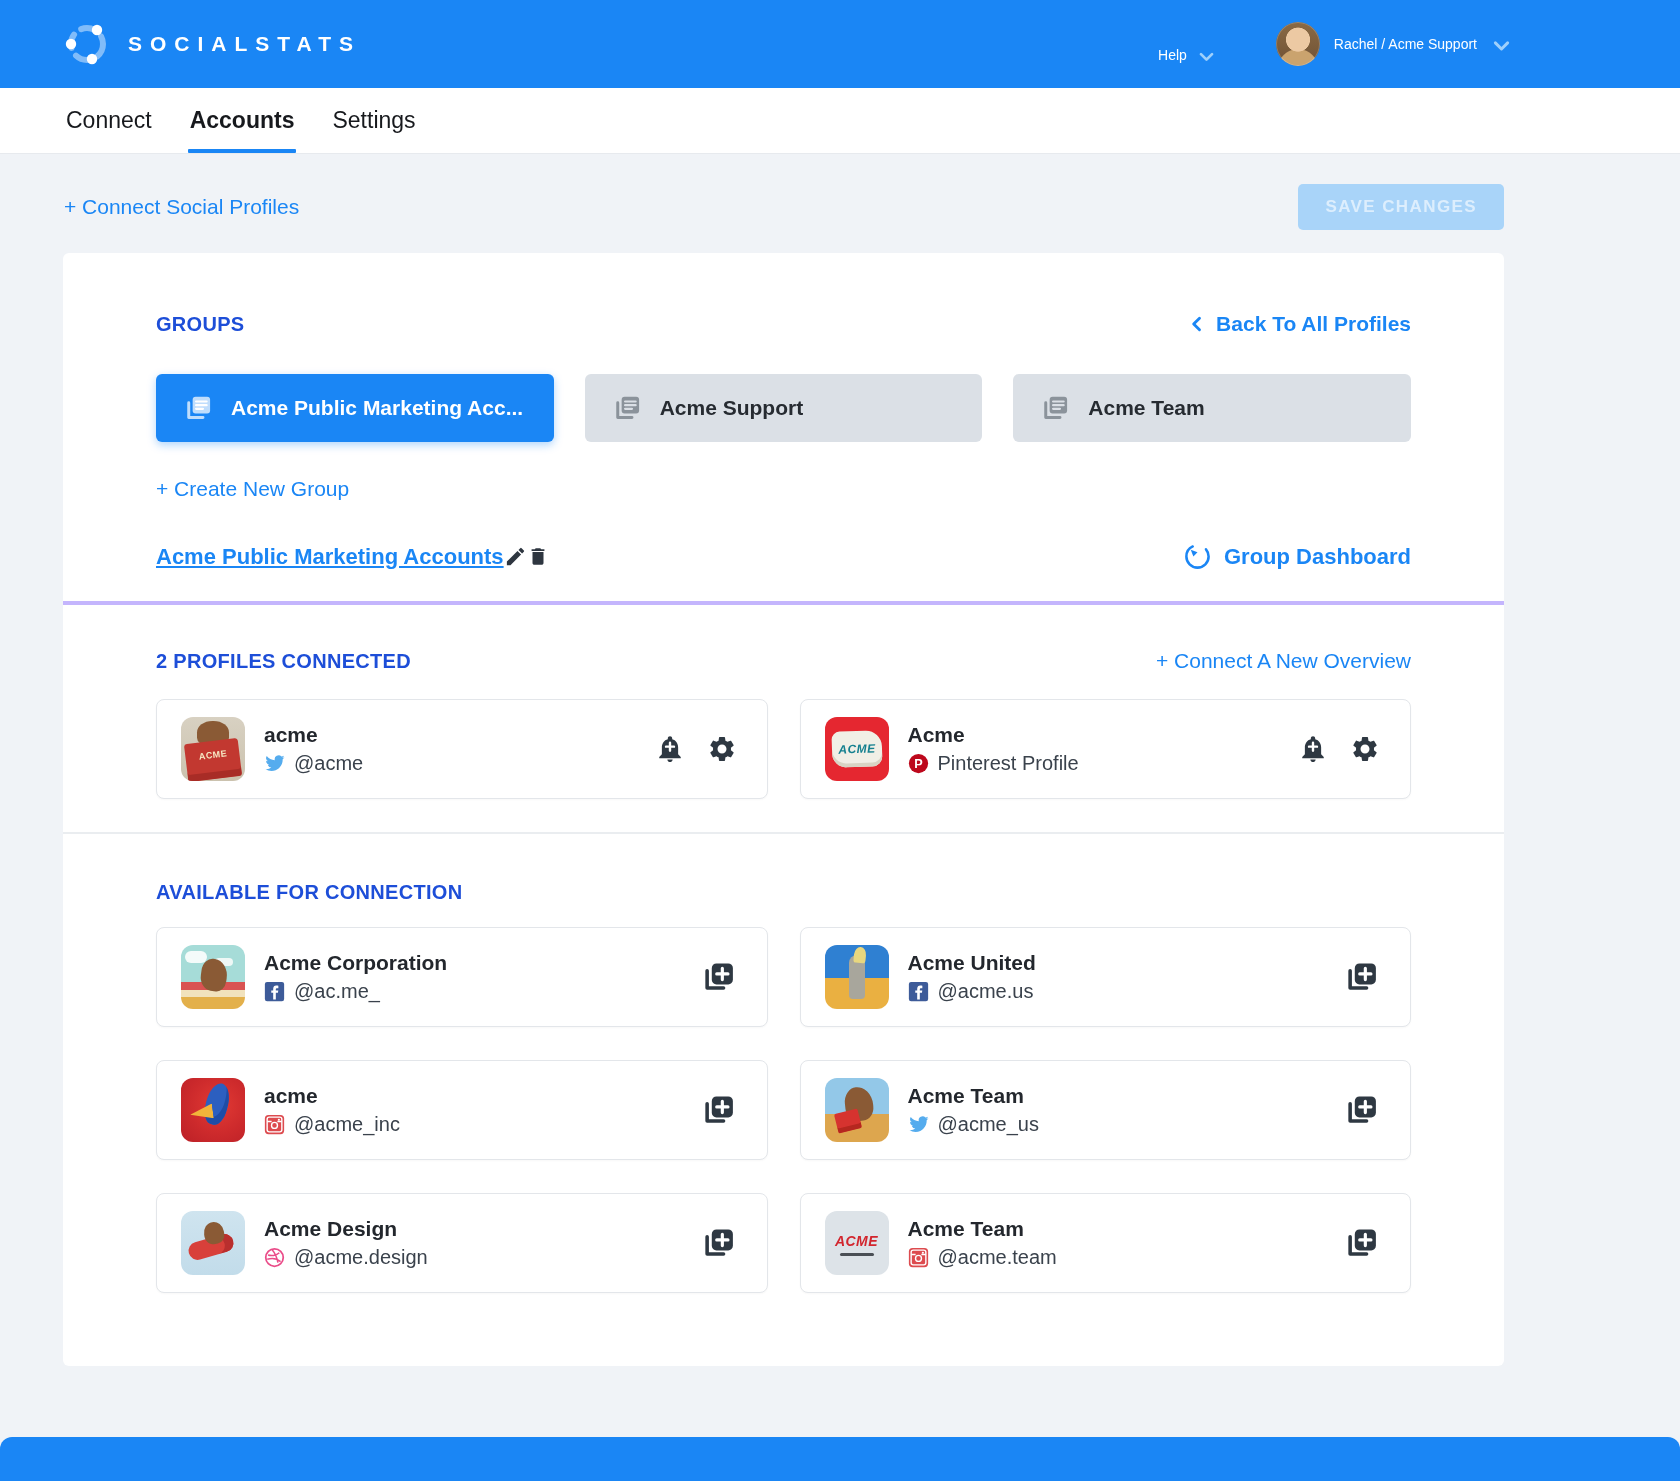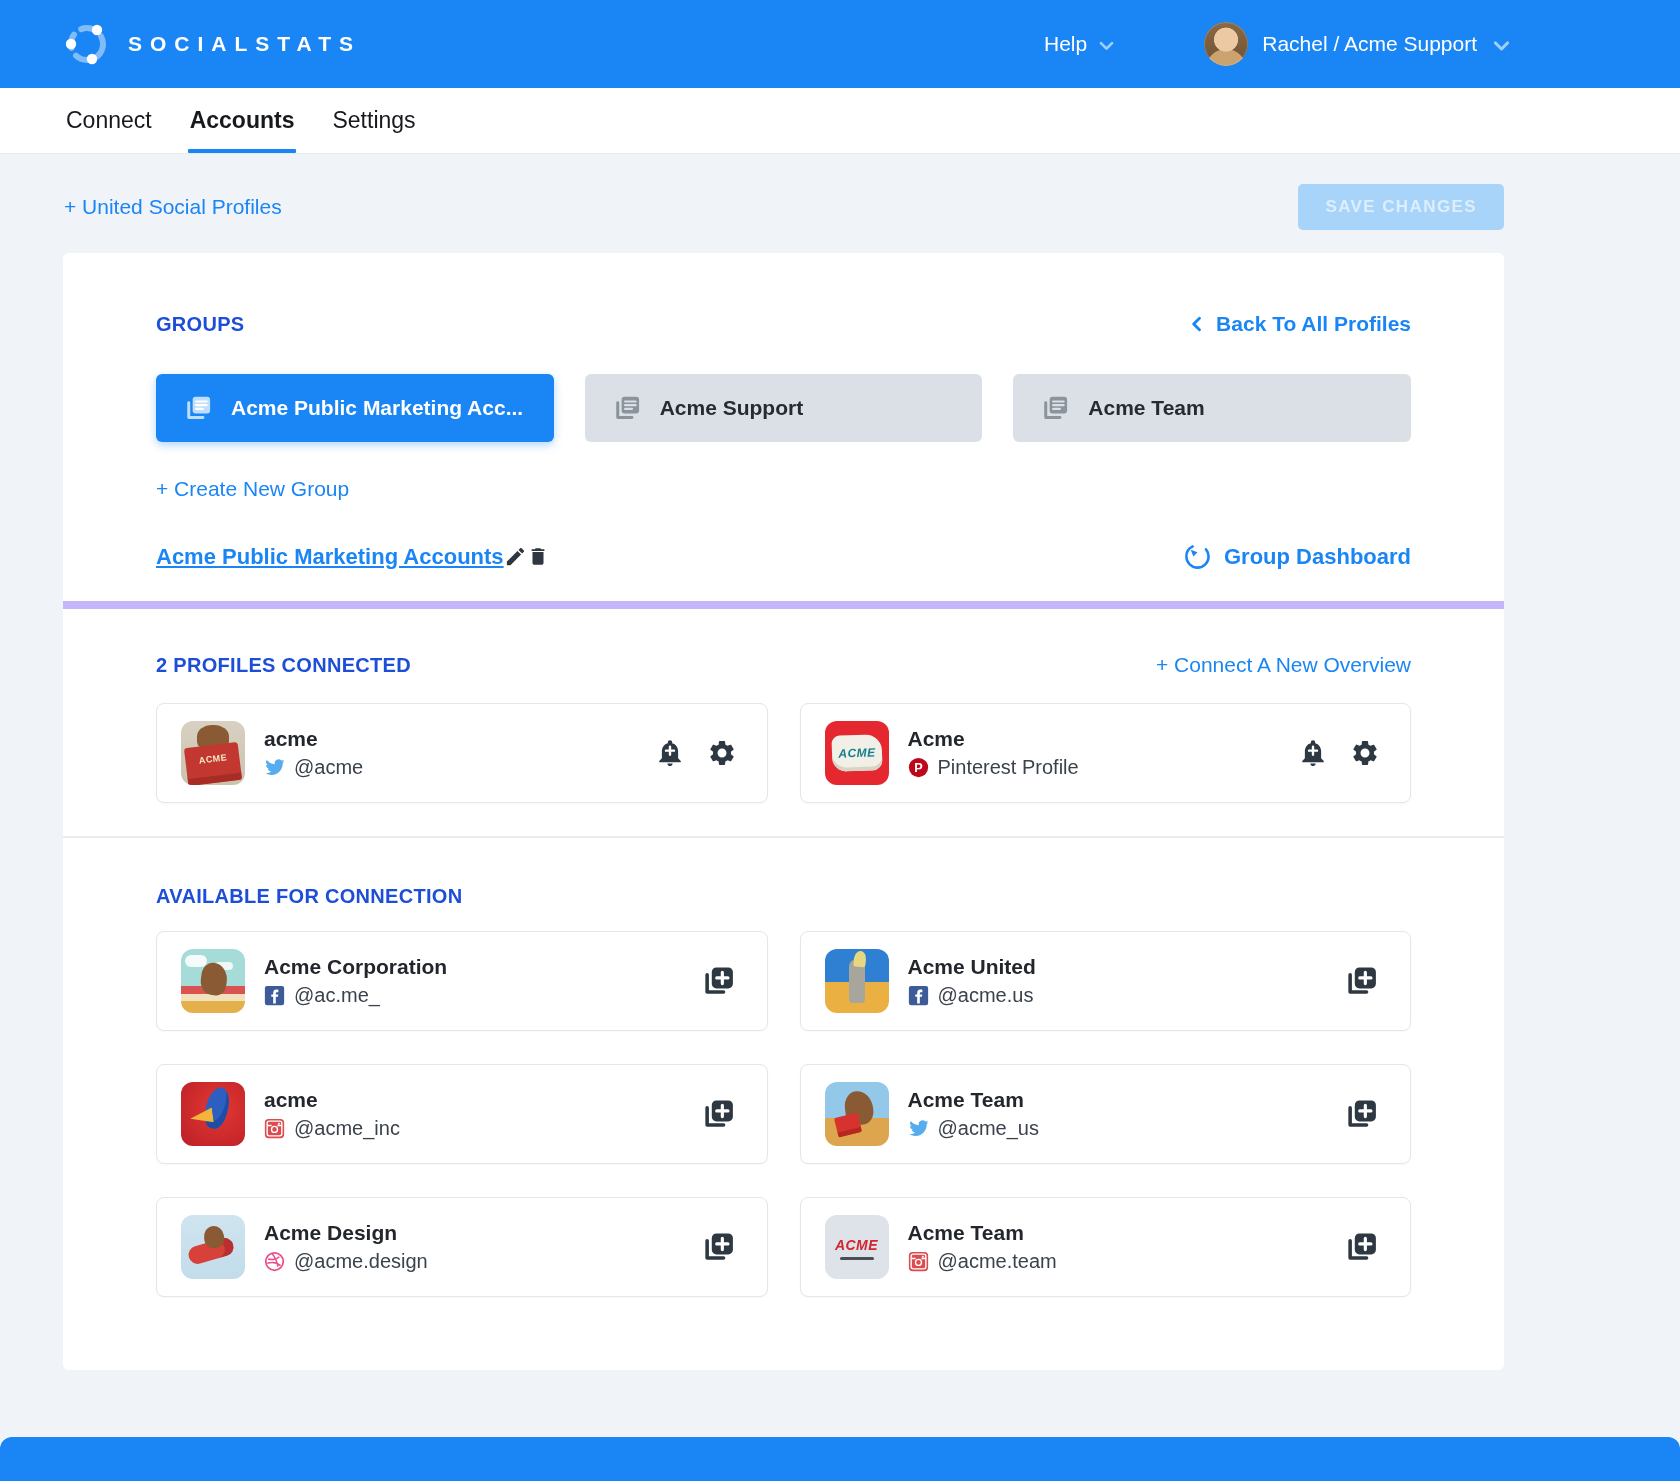--- a/index.html
+++ b/index.html
@@ -9,21 +9,21 @@
     width:1680px;height:1481px;position:relative;overflow:hidden;
     background:#f0f3f7;
     font-family:"Liberation Sans","DejaVu Sans",sans-serif;
     color:#22272e;
   }
   
   .topbar{height:88px;background:var(--blue);display:flex;align-items:center;justify-content:space-between;padding:0 168px 0 64px;}
   .brand{display:flex;align-items:center;gap:18px;cursor:pointer;}
   .brand-text{color:#fff;font-size:21px;font-weight:700;letter-spacing:8px;}
   .logo{line-height:0;}
-  .top-right{display:flex;align-items:center;gap:88px;color:#fff;font-size:21px;}
+  .top-right{display:flex;align-items:flex-end;gap:60px;color:#fff;font-size:14px;}
   .help,.user{display:flex;align-items:center;gap:10px;cursor:pointer;}
   .user{gap:14px;}
   .chev{line-height:0;margin-top:3px;}
   .user-avatar{
     width:44px;height:44px;border-radius:50%;flex:none;
     background:
       radial-gradient(circle at 50% 40%, #ecc9a3 0 34%, rgba(0,0,0,0) 36%),
       radial-gradient(circle at 50% 108%, #caa36e 0 38%, rgba(0,0,0,0) 40%),
       linear-gradient(180deg,#8a6a45 0%,#6f5134 100%);
     box-shadow:inset 0 0 0 1px rgba(255,255,255,.2);
@@ -47,21 +47,21 @@
   .group-row{display:grid;grid-template-columns:repeat(3,1fr);gap:31px;margin-top:38px;}
   .group-btn{height:68px;border:none;border-radius:6px;background:#dbe0e6;display:flex;align-items:center;gap:17px;padding:0 27px;font-size:21px;font-weight:700;color:#262b31;cursor:pointer;font-family:inherit;text-align:left;}
   .group-btn .glabel{white-space:nowrap;overflow:hidden;}
   .group-btn.active{background:var(--blue);color:#fff;box-shadow:0 3px 8px rgba(26,134,245,.35);}
   .gicon{line-height:0;flex:none;}
   .create{display:inline-block;margin-top:35px;}
   .group-name-row{display:flex;align-items:center;margin-top:41px;}
   .group-name{font-size:22px;font-weight:700;color:var(--blue);text-decoration:underline;cursor:pointer;}
   .icon-btn{background:none;border:none;padding:0;cursor:pointer;line-height:0;font-family:inherit;}
   .dash-link{margin-left:auto;display:flex;align-items:center;gap:12px;color:var(--blue);font-weight:700;font-size:22px;text-decoration:none;cursor:pointer;}
-  .sec-connected{border-top:8px solid #c4b5fd;padding-top:44px;padding-bottom:33px;}
+  .sec-connected{border-top:4px solid #c4b5fd;padding-top:44px;padding-bottom:33px;}
   .sec-available{border-top:2px solid #eaedf0;padding-top:47px;padding-bottom:73px;}
   .cards{display:grid;grid-template-columns:repeat(2,1fr);gap:33px 32px;margin-top:26px;}
   .sec-available .cards{margin-top:23px;}
   .pcard{border:1px solid #e3e6ea;border-radius:8px;background:#fff;display:flex;align-items:center;gap:19px;padding:17px 30px 17px 24px;height:100px;box-shadow:0 1px 2px rgba(0,0,0,.03);}
   .pinfo{flex:1;min-width:0;display:block;}
   .pname{display:block;font-size:21px;font-weight:700;color:#23272d;}
   .phandle{display:flex;align-items:center;gap:9px;margin-top:5px;font-size:20px;color:#3a424c;}
   .net-icon{line-height:0;flex:none;}
   .actions{display:flex;align-items:center;gap:22px;flex:none;}
   
@@ -132,21 +132,21 @@
   </div>
 </header>
 
 <nav class="tabbar">
     <div class="tab">Connect</div>
     <div class="tab active">Accounts</div>
     <div class="tab">Settings</div>
   </nav>
 
 <div class="toolbar">
-  <a class="blue-link">+ United Social Profiles</a>
+  <a class="blue-link">+ Connect Social Profiles</a>
   <button class="save-btn" disabled="">SAVE CHANGES</button>
 </div>
 
 <main class="card">
   <section class="sec sec-groups">
     <div class="sec-head">
       <h2>GROUPS</h2>
       <a class="back-link">
         <span style="line-height:0;">
           <svg width="20" height="20" viewBox="0 0 24 24" fill="none" stroke="#1a86f5" stroke-width="3.4" stroke-linecap="round" stroke-linejoin="round">

